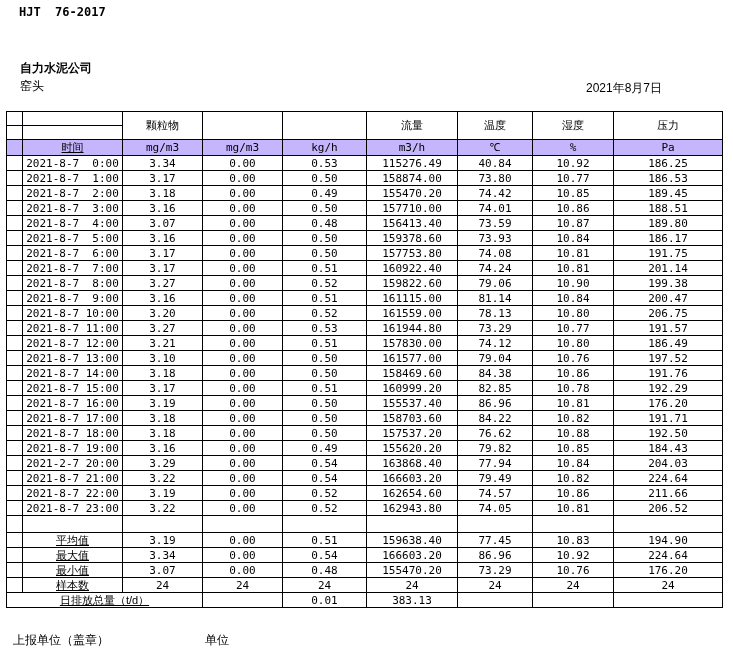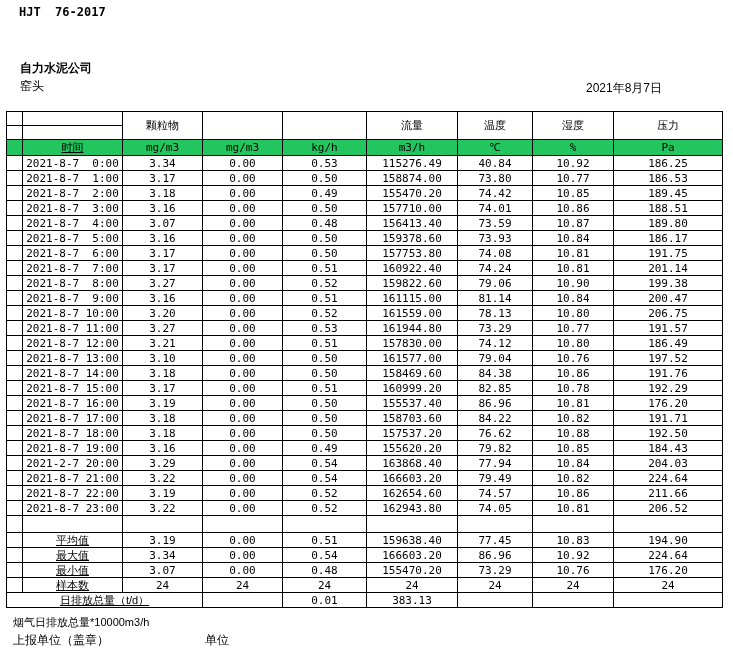--- a/index.html
+++ b/index.html
@@ -15,21 +15,21 @@
   .unitname{position:absolute;left:20px;top:78px;font-weight:normal;font-size:12px;}
   .date{position:absolute;left:586px;top:80px;font-size:12px;}
 
   table.report{position:absolute;left:6px;top:111px;width:716px;
                border-collapse:collapse;table-layout:fixed;}
   table.report td{border:1px solid #000;padding:0;margin:0;text-align:center;
                   font-size:11px;height:14px;line-height:13px;overflow:hidden;
                   white-space:pre;}
   tr.thin td{height:13px;}
   td.group{font-size:12px;}
-  tr.greenrow td{background:#22c55e;height:15px;}
+  tr.greenrow td{background:#c4b5fd;height:15px;}
   td.unit{font-family:"DejaVu Sans Mono",monospace;font-size:10px;}
   td.time,td.num{font-family:"DejaVu Sans Mono",monospace;font-size:10.5px;}
   .u{text-decoration:underline;}
   tr.spacer td{height:16px;}
   td.total-label{text-align:left;font-size:11px;padding-left:1px;}
 
   .note{position:absolute;left:13px;top:615px;font-size:11px;}
   .report-unit{position:absolute;left:13px;top:632px;font-size:12px;}
   .unit-label{position:absolute;left:205px;top:632px;font-size:12px;}
 </style>
@@ -419,17 +419,16 @@
         <td></td>
         <td class="num">0.01</td>
         <td class="num">383.13</td>
         <td></td>
         <td></td>
         <td></td>
       </tr>
     </tbody>
   </table>
 
-  <div class="note">烟气日排放总量*10000m3/h</div>
   <div class="report-unit">上报单位（盖章）</div>
   <div class="unit-label">单位</div>
 
 </div>
 
 </body></html>

